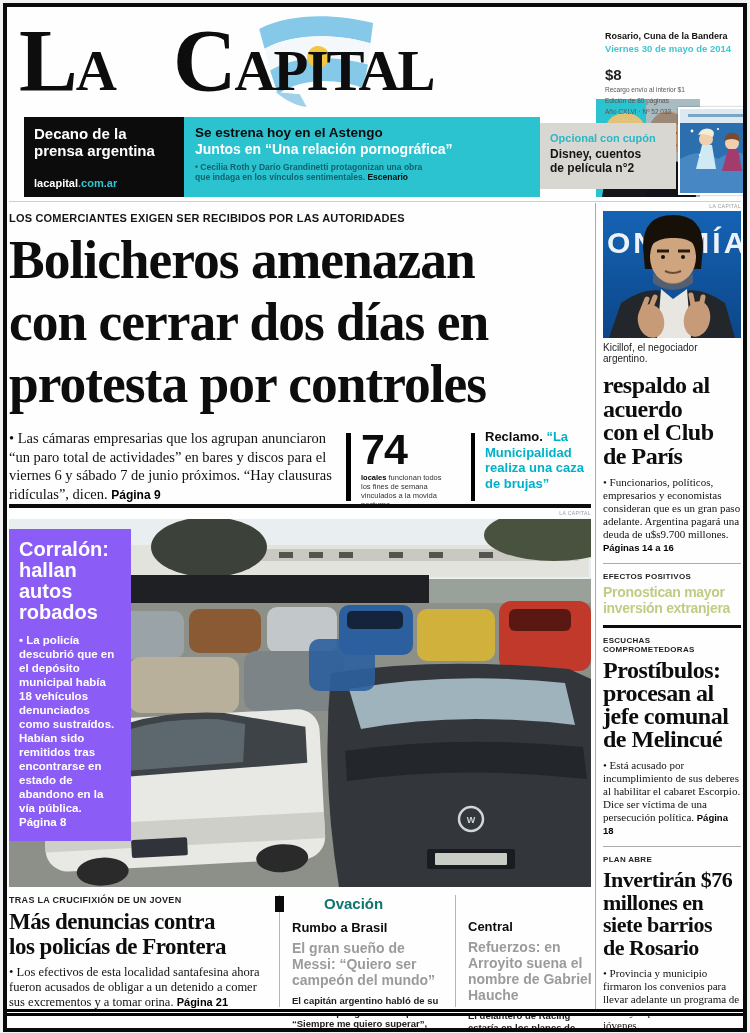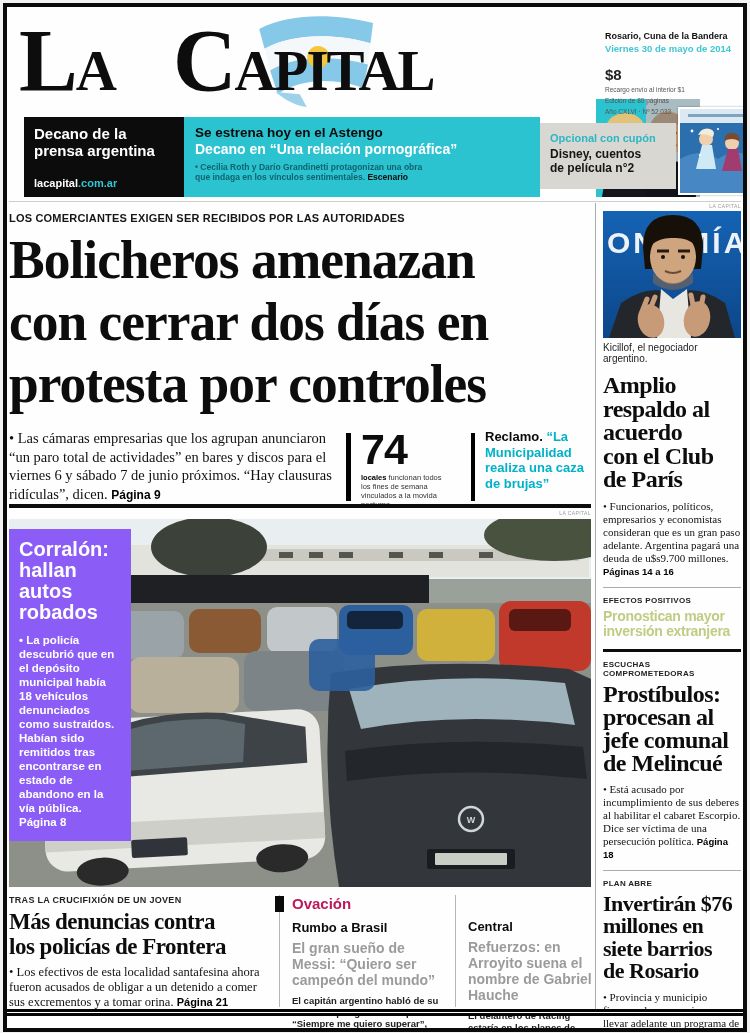--- a/index.html
+++ b/index.html
@@ -72,21 +72,21 @@
   .b-col1 .k{font-size:9px;font-weight:bold;color:#222;letter-spacing:.3px;}
   .b-col1 .h{margin-top:5px;font-family:"Liberation Serif",serif;font-weight:bold;font-size:23px;
              line-height:24.5px;color:#0d0d0d;letter-spacing:-.5px;}
   .b-col1 .b{margin-top:6px;font-family:"Liberation Serif",serif;font-size:12.5px;line-height:15px;color:#111;}
   .b-col1 .pg{font-size:11px;}
   .b-col2,.b-col3{border-left:1px solid #b5b5b5;padding-left:12px;box-sizing:border-box;}
   .b-col2{width:166px;flex:none;margin-left:12px;position:relative;}
   .b-col3{width:146px;flex:none;margin-left:10px;}
   .ov-head{display:flex;align-items:center;margin-left:-17px;}
   .ov-sq{width:9px;height:16px;background:#0a0a0a;margin-right:8px;}
-  .ov-word{font-size:15px;font-weight:bold;color:#be185d;}
+  .ov-word{font-size:15px;font-weight:bold;color:#0f766e;margin-left:32px;}
   .sec-k{font-size:13px;font-weight:bold;color:#0c0c0c;margin-top:8px;}
   .sec-deck{margin-top:5px;font-size:14px;font-weight:bold;color:#9b9b9b;line-height:16px;}
   .sec-body{margin-top:7px;font-size:9.5px;color:#222;line-height:11.5px;font-weight:bold;}
   .b-col3 .sec-k{margin-top:24px;}
   
   .vdiv{position:absolute;left:588px;top:196px;width:1px;height:806px;background:#ababab;}
   .rcol{position:absolute;left:596px;top:196px;width:138px;}
   .r-credit{text-align:right;font-size:5px;color:#9a9a9a;letter-spacing:.4px;}
   .r-photo{width:138px;height:127px;margin-top:2px;overflow:hidden;background:#1258a8;}
   .r-caption{margin-top:4px;font-size:10px;color:#222;}
@@ -134,21 +134,21 @@
   <div class="promo">
     <div class="p-black">
       <div class="t">
         <span class="hl-line">Decano de la</span>
         <span class="hl-line">prensa argentina</span>
       </div>
       <div class="site"><span>lacapital</span><span class="rest">.com.ar</span></div>
     </div>
     <div class="p-teal">
       <div class="k">Se estrena hoy en el Astengo</div>
-      <div class="t">Decano en “Una relación pornográfica”</div>
+      <div class="t">Juntos en “Una relación pornográfica”</div>
       <div class="b"><span>• Cecilia Roth y Darío Grandinetti protagonizan una obra que indaga en los vínculos sentimentales. </span><span class="tag">Escenario</span></div>
       <div class="couple">
         <svg width="104" height="98" viewBox="0 0 104 98">
           <rect width="104" height="98" fill="#2cc3d0"></rect>
           <rect x="50" width="54" height="98" fill="#a9bcc2"></rect>
           <ellipse cx="30" cy="40" rx="22" ry="26" fill="#d8b56a"></ellipse>
           <ellipse cx="31" cy="46" rx="13" ry="16" fill="#caa07e"></ellipse>
           <path d="M8 40 Q8 14 30 14 Q52 16 50 42 L44 30 Q32 22 16 32 Z" fill="#e2c178"></path>
           <circle cx="26" cy="44" r="1.5" fill="#3a2c20"></circle>
             <circle cx="37" cy="44" r="1.5" fill="#3a2c20"></circle>
@@ -325,21 +325,20 @@
         <path d="M6 127 L18 92 Q40 76 60 80 L60 127 Z" fill="#23272c"></path>
         <path d="M132 127 L122 92 Q100 76 80 80 L80 127 Z" fill="#23272c"></path>
         <path d="M58 78 L70 88 L84 78 L88 127 L54 127 Z" fill="#e8e6e0"></path>
         <ellipse cx="48" cy="110" rx="13" ry="17" fill="#c89b78" transform="rotate(-14 48 110)"></ellipse>
         <ellipse cx="94" cy="108" rx="13" ry="18" fill="#c89b78" transform="rotate(12 94 108)"></ellipse>
         <path d="M40 98 L44 88 M48 96 L52 86 M90 94 L88 84 M98 96 L100 86" stroke="#c89b78" stroke-width="5" stroke-linecap="round"></path>
       </svg>
     </div>
     <div class="r-caption">Kicillof, el negociador argentino.</div>
     <div class="r-h r-h1">
-      <span class="hl-line">Amplio</span>
       <span class="hl-line">respaldo al</span>
       <span class="hl-line">acuerdo</span>
       <span class="hl-line">con el Club</span>
       <span class="hl-line">de París</span>
     </div>
     <div class="r-body"><span>• Funcionarios, políticos, empresarios y economistas consideran que es un gran paso adelante. Argentina pagará una deuda de u$s9.700 millones. </span><span class="pg">Páginas 14 a 16</span></div>
     <div class="r-thin"></div>
     <div class="r-k">EFECTOS POSITIVOS</div>
     <div class="r-olive">Pronostican mayor inversión extranjera</div>
     <div class="r-black"></div>

